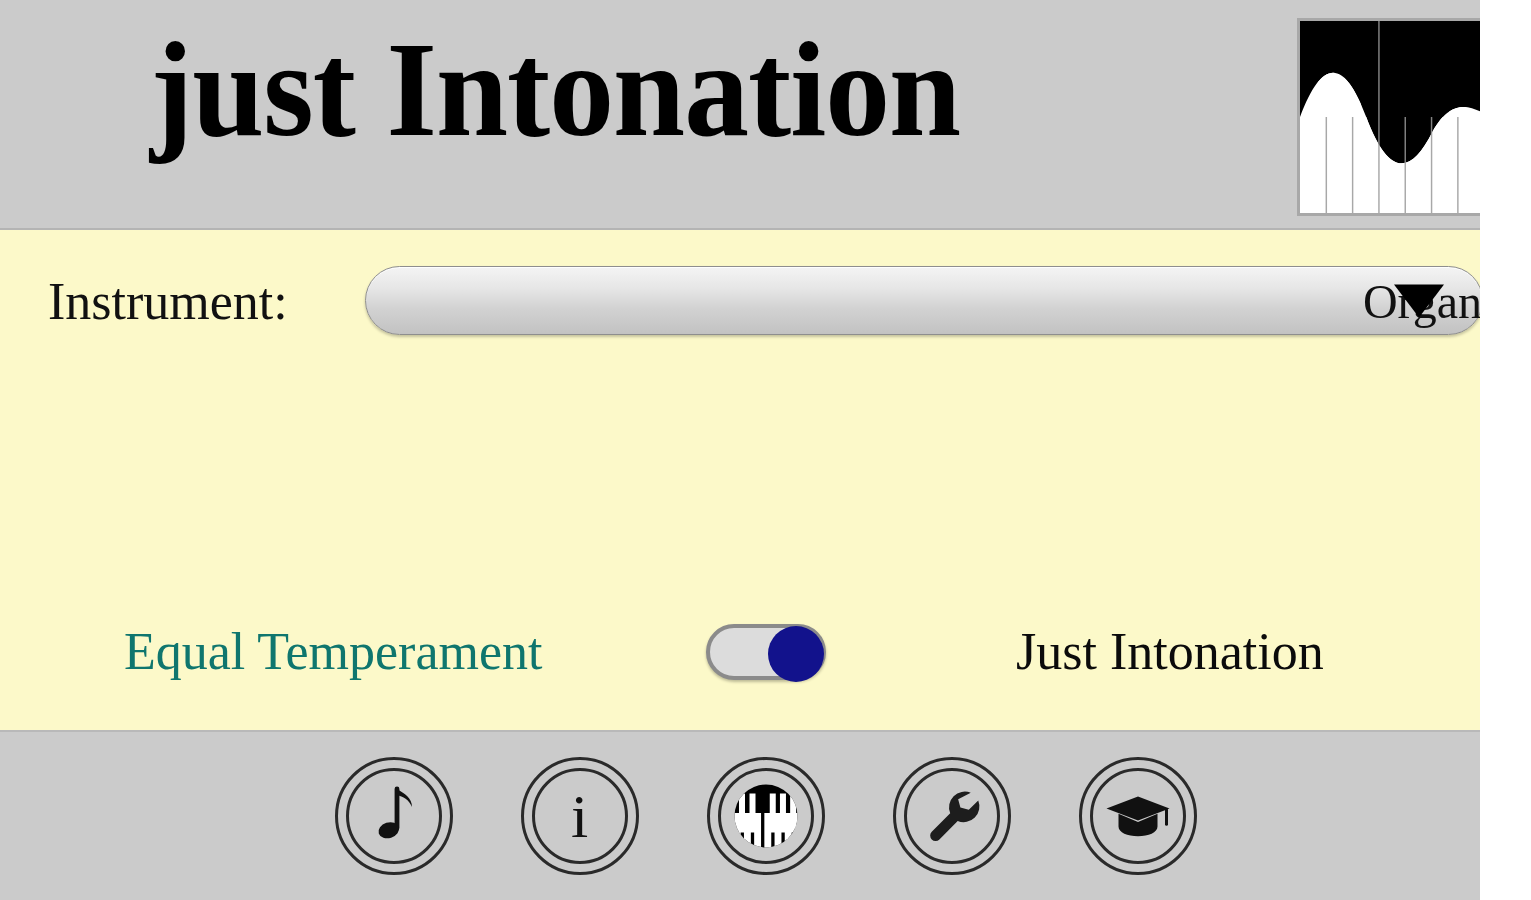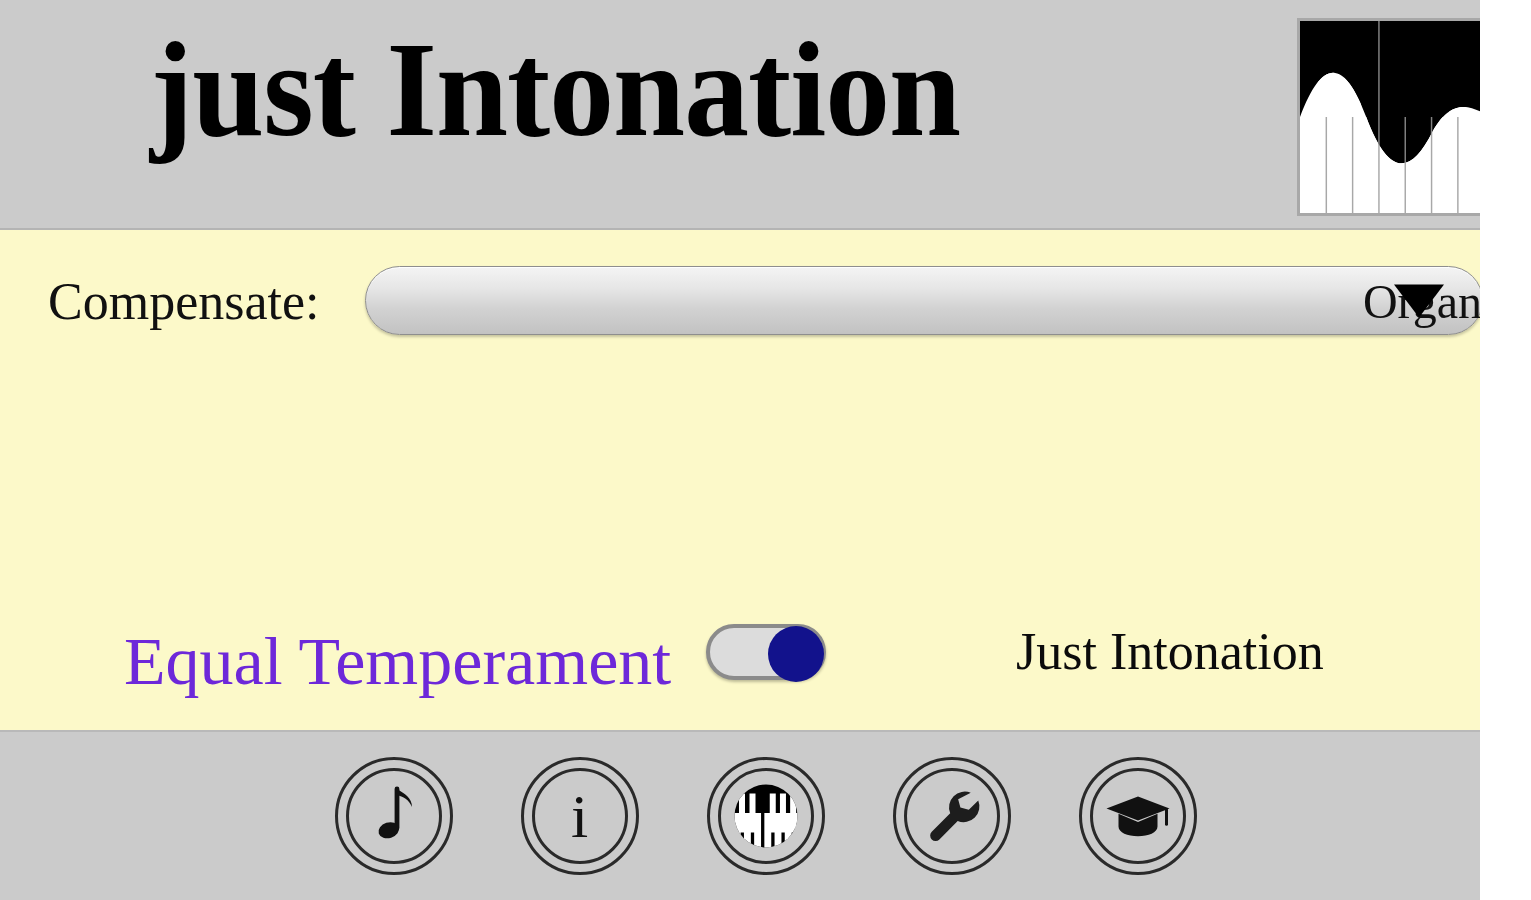--- a/index.html
+++ b/index.html
@@ -108,22 +108,22 @@
     border-left: 25px solid transparent;
     border-right: 25px solid transparent;
     border-top: 33px solid #000000;
   }
 
   
   #label-equal-temperament {
     position: absolute;
     left: 124px;
     top: 392px;
-    font-size: 68px;
-    color: #6d28d9;
+    font-size: 52px;
+    color: #0f766e;
     white-space: nowrap;
   }
   #temperament-toggle {
     position: absolute;
     left: 706px;
     top: 394px;
     width: 120px;
     height: 56px;
     border-radius: 28px;
     border: 4px solid #8b8b8b;
@@ -277,21 +277,21 @@
 
         <rect x="9.3" y="0" width="10" height="78" fill="#000000" opacity="0"></rect>
 
         <rect x="9.3" y="24" width="10" height="54" fill="#000000" opacity="0"></rect>
       </svg>
     </div>
   </div>
 
   <div id="main">
 
-    <div id="instrument-label">Compensate:</div>
+    <div id="instrument-label">Instrument:</div>
 
     <div id="instrument-select">
       <div id="instrument-value">Organ</div>
       <div id="instrument-arrow"></div>
     </div>
 
     <div id="label-equal-temperament">Equal Temperament</div>
 
     <div id="temperament-toggle">
       <div id="temperament-knob"></div>

